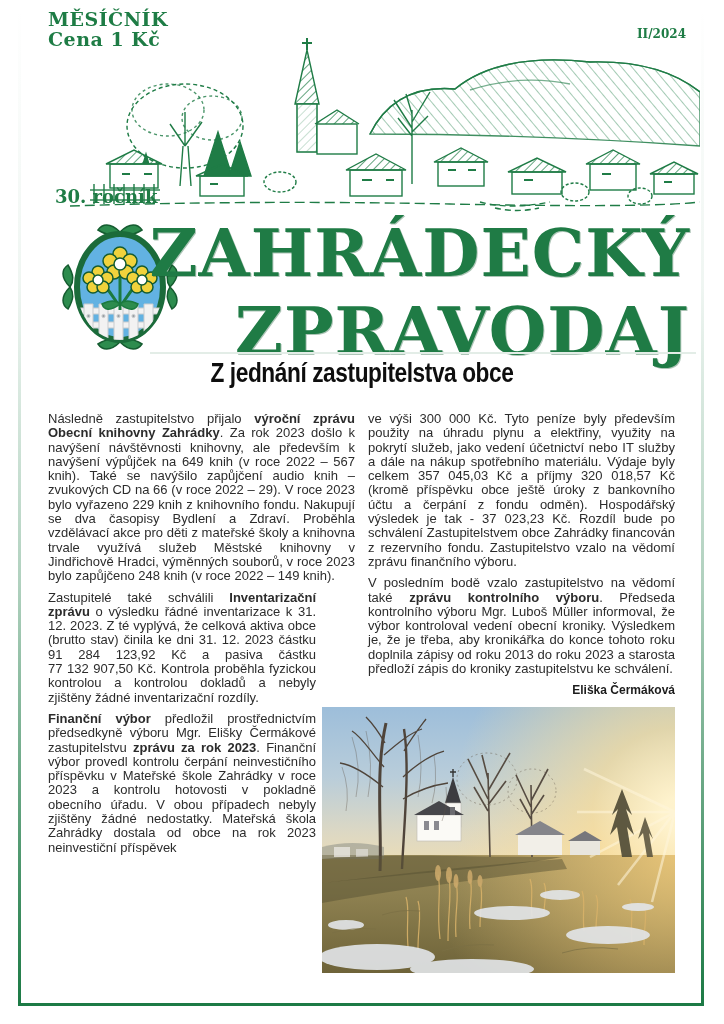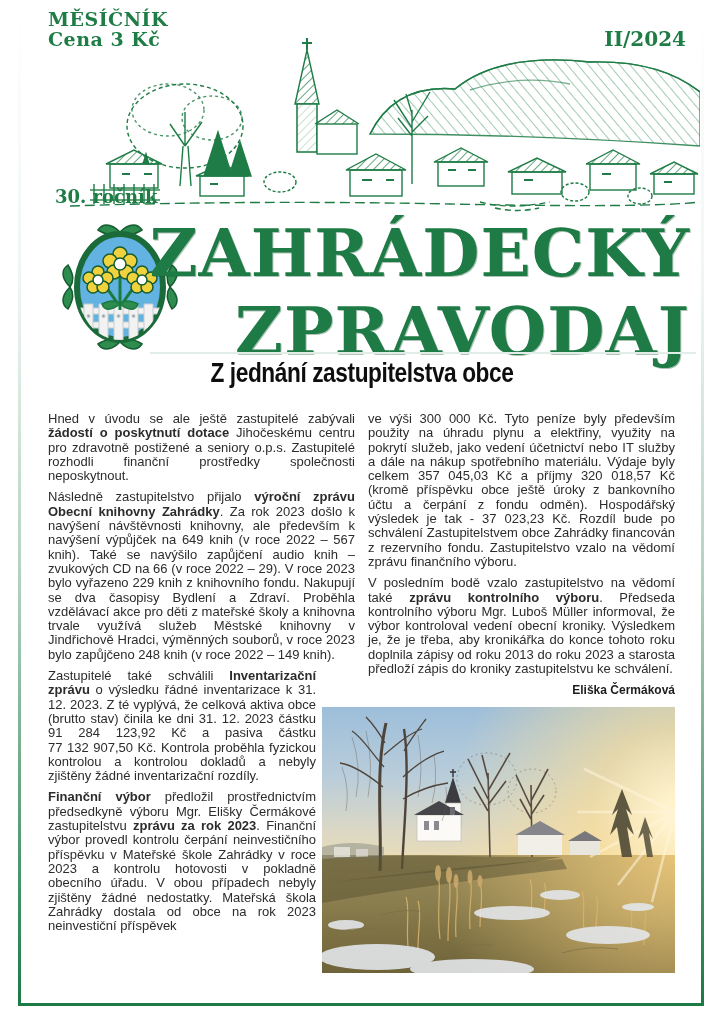--- a/index.html
+++ b/index.html
@@ -10,21 +10,21 @@
   
   .frame{position:absolute;left:18px;top:4px;width:680px;height:996px;border:3px solid;
          border-image:linear-gradient(to bottom,rgba(28,122,69,0) 0%,rgba(28,122,69,.07) 28%,
                       rgba(28,122,69,.35) 58%,#1c7a45 100%) 1;pointer-events:none;}
 
   
   .green{color:#1e7c45;}
   .pubinfo{position:absolute;left:48px;top:9px;font-family:"DejaVu Serif",serif;
            font-weight:bold;font-size:19px;line-height:20px;letter-spacing:.5px;}
   .issue{position:absolute;right:38px;top:27px;font-family:"DejaVu Serif",serif;
-         font-weight:bold;font-size:20px;}
+         font-weight:bold;font-size:12px;}
   .volume{position:absolute;left:55px;top:186px;font-family:"DejaVu Serif",serif;
           font-weight:bold;font-size:18px;}
   .village{position:absolute;left:50px;top:34px;}
   .logo{position:absolute;left:58px;top:220px;}
   .title-line{position:absolute;right:34px;font-family:"DejaVu Serif",serif;font-weight:bold;
               color:#1f7b45;font-size:66px;letter-spacing:1px;white-space:nowrap;
               text-shadow:1px 1px 0 rgba(20,90,49,.35);}
   .t1{top:214px;}
   .t2{top:292px;text-align:right;}
   .mast-divider{position:absolute;left:150px;top:352px;width:546px;height:2px;background:#e3ede7;}
@@ -58,21 +58,21 @@
 </head>
 <body>
 
 <div class="page">
 
   <div class="frame"></div>
 
   <header>
     <div class="pubinfo green">
       <div>MĚSÍČNÍK</div>
-      <div>Cena 3 Kč</div>
+      <div>Cena 1 Kč</div>
     </div>
     <div class="issue green">II/2024</div>
 
     <svg class="village" width="650" height="180" viewBox="0 0 650 180" aria-hidden="true">
       <defs>
         <pattern id="hatch" width="6" height="6" patternUnits="userSpaceOnUse" patternTransform="rotate(45)">
           <line x1="0" y1="0" x2="0" y2="6" stroke="#1f7c46" stroke-width="1.4"></line>
         </pattern>
         <pattern id="hatchL" width="8" height="8" patternUnits="userSpaceOnUse" patternTransform="rotate(-40)">
           <line x1="0" y1="0" x2="0" y2="8" stroke="#2a8450" stroke-width="1"></line>
@@ -204,21 +204,20 @@
 
     <div class="title-line t1">ZAHRÁDECKÝ</div>
     <div class="title-line t2">ZPRAVODAJ</div>
     <div class="mast-divider"></div>
   </header>
 
   <main>
     <h1 class="headline">Z jednání zastupitelstva obce</h1>
 
     <div class="col col-left">
-        <p><span>Hned v úvodu se ale ještě zastupitelé zabývali </span><span class="b">žádostí o poskytnutí dotace</span><span> Jihočeskému centru pro zdravotně postižené a seniory o.p.s. Zastupitelé rozhodli finanční prostředky společnosti neposkytnout.</span></p>
         <p><span>Následně zastupitelstvo přijalo </span><span class="b">výroční zprávu Obecní knihovny Zahrádky</span><span>. Za rok 2023 došlo k navýšení návštěvnosti knihovny, ale především k navýšení výpůjček na 649 knih (v roce 2022 – 567 knih). Také se navýšilo zapůjčení audio knih – zvukových CD na 66 (v roce 2022 – 29). V roce 2023 bylo vyřazeno 229 knih z knihovního fondu. Nakupují se dva časopisy Bydlení a Zdraví. Proběhla vzdělávací akce pro děti z mateřské školy a knihovna trvale využívá služeb Městské knihovny v Jindřichově Hradci, výměnných souborů, v roce 2023 bylo zapůjčeno 248 knih (v roce 2022 – 149 knih).</span></p>
         <p class="narrow"><span>Zastupitelé také schválili </span><span class="b">Inventarizační zprávu</span><span> o výsledku řádné inventarizace k 31. 12. 2023. Z té vyplývá, že celková aktiva obce (brutto stav) činila ke dni 31. 12. 2023 částku 91&nbsp;284&nbsp;123,92 Kč a pasiva částku 77&nbsp;132&nbsp;907,50 Kč. Kontrola proběhla fyzickou kontrolou a kontrolou dokladů a nebyly zjištěny žádné inventarizační rozdíly.</span></p>
         <p class="narrow"><span class="b">Finanční výbor</span><span> předložil prostřednictvím předsedkyně výboru Mgr. Elišky Čermákové zastupitelstvu </span><span class="b">zprávu za rok 2023</span><span>. Finanční výbor provedl kontrolu čerpání neinvestičního příspěvku v Mateřské škole Zahrádky v roce 2023 a kontrolu hotovosti v pokladně obecního úřadu. V obou případech nebyly zjištěny žádné nedostatky. Mateřská škola Zahrádky dostala od obce na rok 2023 neinvestiční příspěvek</span></p>
       </div>
 
     <div class="col col-right">
       <div>
           <p><span>ve výši 300&nbsp;000 Kč. Tyto peníze byly především použity na úhradu plynu a elektřiny, využity na pokrytí služeb, jako vedení účetnictví nebo IT služby a dále na nákup spotřebního materiálu. Výdaje byly celkem 357&nbsp;045,03 Kč a příjmy 320&nbsp;018,57 Kč (kromě příspěvku obce ještě úroky z bankovního účtu a čerpání z fondu odměn). Hospodářský výsledek je tak - 37&nbsp;023,23 Kč. Rozdíl bude po schválení Zastupitelstvem obce Zahrádky financován z rezervního fondu. Zastupitelstvo vzalo na vědomí zprávu finančního výboru.</span></p>
           <p><span>V posledním bodě vzalo zastupitelstvo na vědomí také </span><span class="b">zprávu kontrolního výboru</span><span>. Předseda kontrolního výboru Mgr. Luboš Müller informoval, že výbor kontroloval vedení obecní kroniky. Výsledkem je, že je třeba, aby kronikářka do konce tohoto roku doplnila zápisy od roku 2013 do roku 2023 a starosta předloží zápis do kroniky zastupitelstvu ke schválení.</span></p>
         </div>

